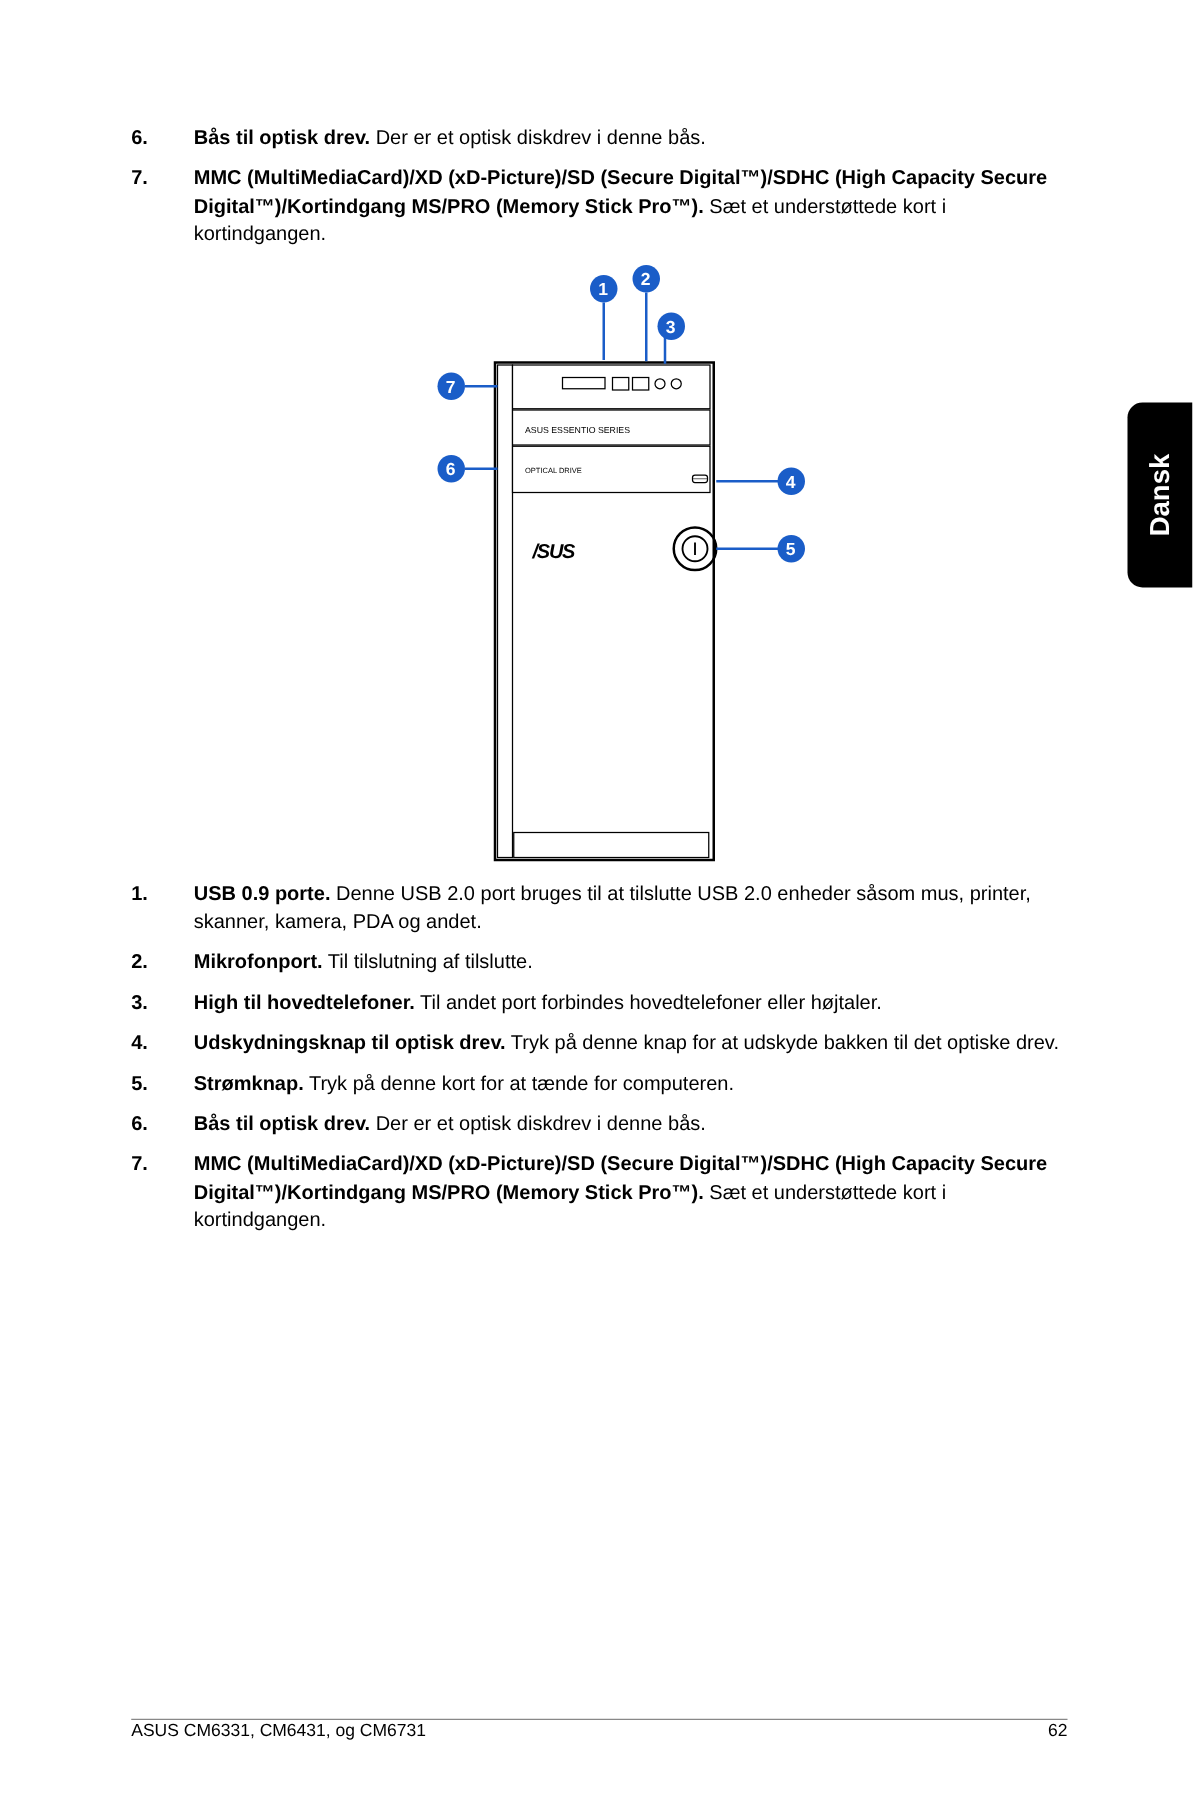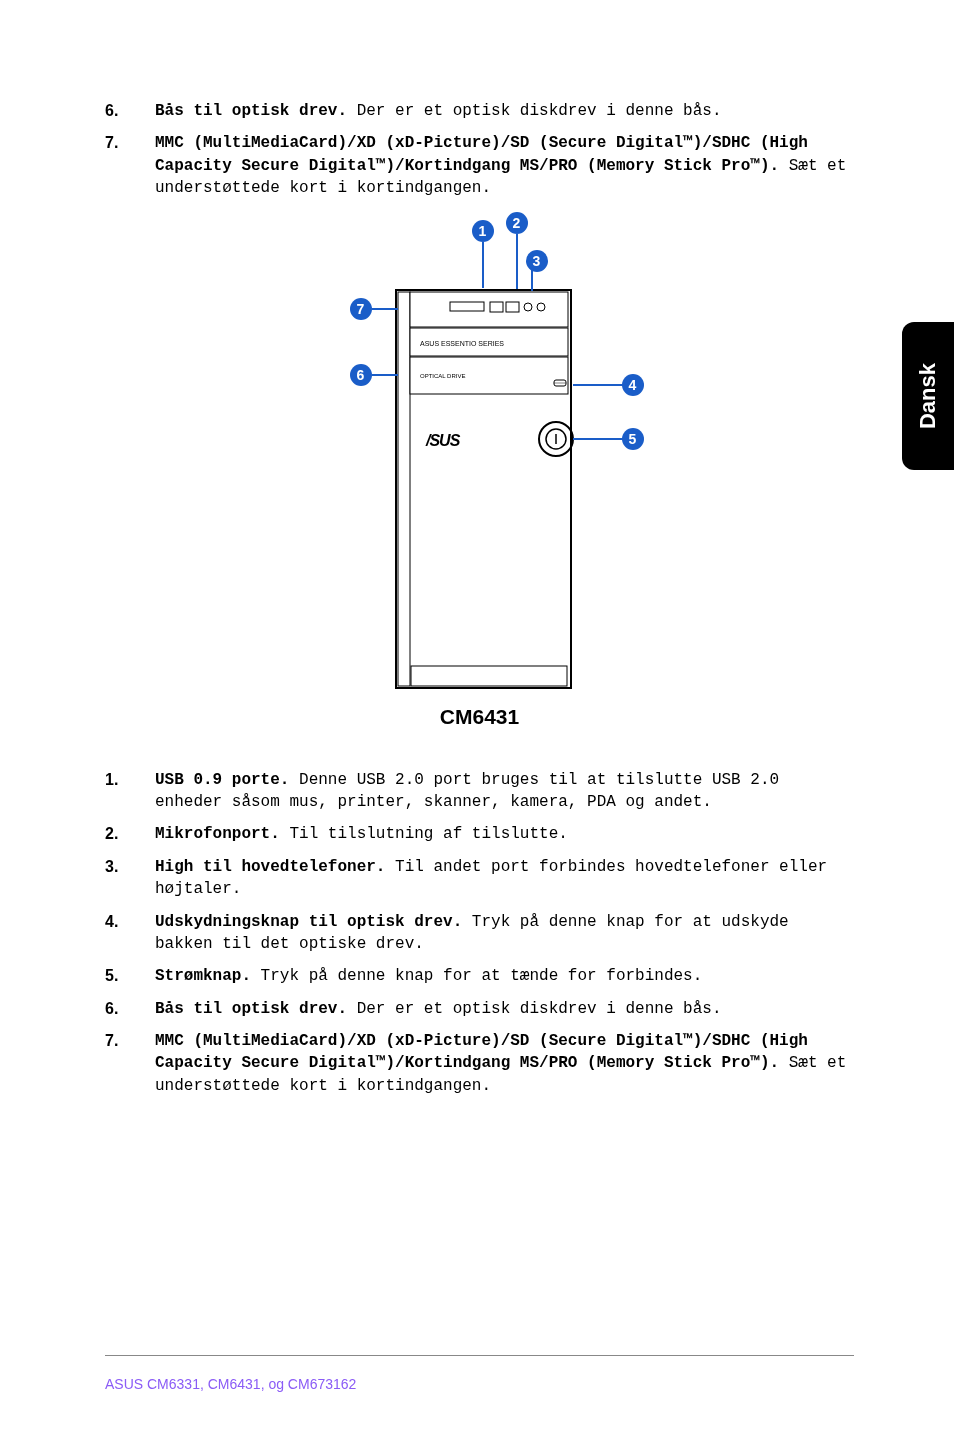--- a/index.html
+++ b/index.html
@@ -21,21 +21,20 @@
     display: flex;
     margin-bottom: 10px;
     line-height: 1.4;
   }
   .num {
     font-weight: bold;
     min-width: 50px;
   }
   .content {
     flex: 1;
-    font-family: Liberation Mono, monospace;
   }
   .bold { font-weight: bold; }
   .side-tab {
     position: absolute;
     right: 0;
     top: 322px;
     width: 52px;
     height: 148px;
     background: #000;
     color: #fff;
@@ -61,24 +60,25 @@
     font-weight: bold;
     font-size: 21px;
     margin-bottom: 40px;
   }
   .footer {
     position: absolute;
     bottom: 46px;
     left: 105px;
     right: 100px;
     border-top: 1px solid #888;
-    padding-top: 20px;
-    display: flex;
+    padding-top: 0;
+    display: flex;
+    justify-content: space-between;
     font-size: 14px;
-    color: #8b5cf6;
+    color: #000000;
   }
   .tower {
     position: relative;
   }
   .tower-svg {
     display: block;
   }
   .callout {
     position: absolute;
     width: 22px;
@@ -165,42 +165,41 @@
       <div class="callout cl1">1</div>
       <div class="callout cl2">2</div>
       <div class="callout cl3">3</div>
       <div class="callout cl4">4</div>
       <div class="callout cl5">5</div>
       <div class="callout cl6">6</div>
       <div class="callout cl7">7</div>
     </div>
   </div>
 
-  <div class="model-label">CM6431</div>
 
   <div class="lower">
     <div class="list-item">
       <div class="num">1.</div>
       <div class="content"><span class="bold">USB 0.9 porte.</span><span> Denne USB 2.0 port bruges til at tilslutte USB 2.0 enheder såsom mus, printer, skanner, kamera, PDA og andet.</span></div>
     </div>
     <div class="list-item">
       <div class="num">2.</div>
       <div class="content"><span class="bold">Mikrofonport.</span><span> Til tilslutning af tilslutte.</span></div>
     </div>
     <div class="list-item">
       <div class="num">3.</div>
       <div class="content"><span class="bold">High til hovedtelefoner.</span><span> Til andet port forbindes hovedtelefoner eller højtaler.</span></div>
     </div>
     <div class="list-item">
       <div class="num">4.</div>
       <div class="content"><span class="bold">Udskydningsknap til optisk drev.</span><span> Tryk på denne knap for at udskyde bakken til det optiske drev.</span></div>
     </div>
     <div class="list-item">
       <div class="num">5.</div>
-      <div class="content"><span class="bold">Strømknap.</span><span> Tryk på denne knap for at tænde for forbindes.</span></div>
+      <div class="content"><span class="bold">Strømknap.</span><span> Tryk på denne kort for at tænde for computeren.</span></div>
     </div>
     <div class="list-item">
       <div class="num">6.</div>
       <div class="content"><span class="bold">Bås til optisk drev.</span><span> Der er et optisk diskdrev i denne bås.</span></div>
     </div>
     <div class="list-item">
       <div class="num">7.</div>
       <div class="content"><span class="bold">MMC (MultiMediaCard)/XD (xD-Picture)/SD (Secure Digital™)/SDHC (High Capacity Secure Digital™)/Kortindgang MS/PRO (Memory Stick Pro™).</span><span> Sæt et understøttede kort i kortindgangen.</span></div>
     </div>
   </div>

